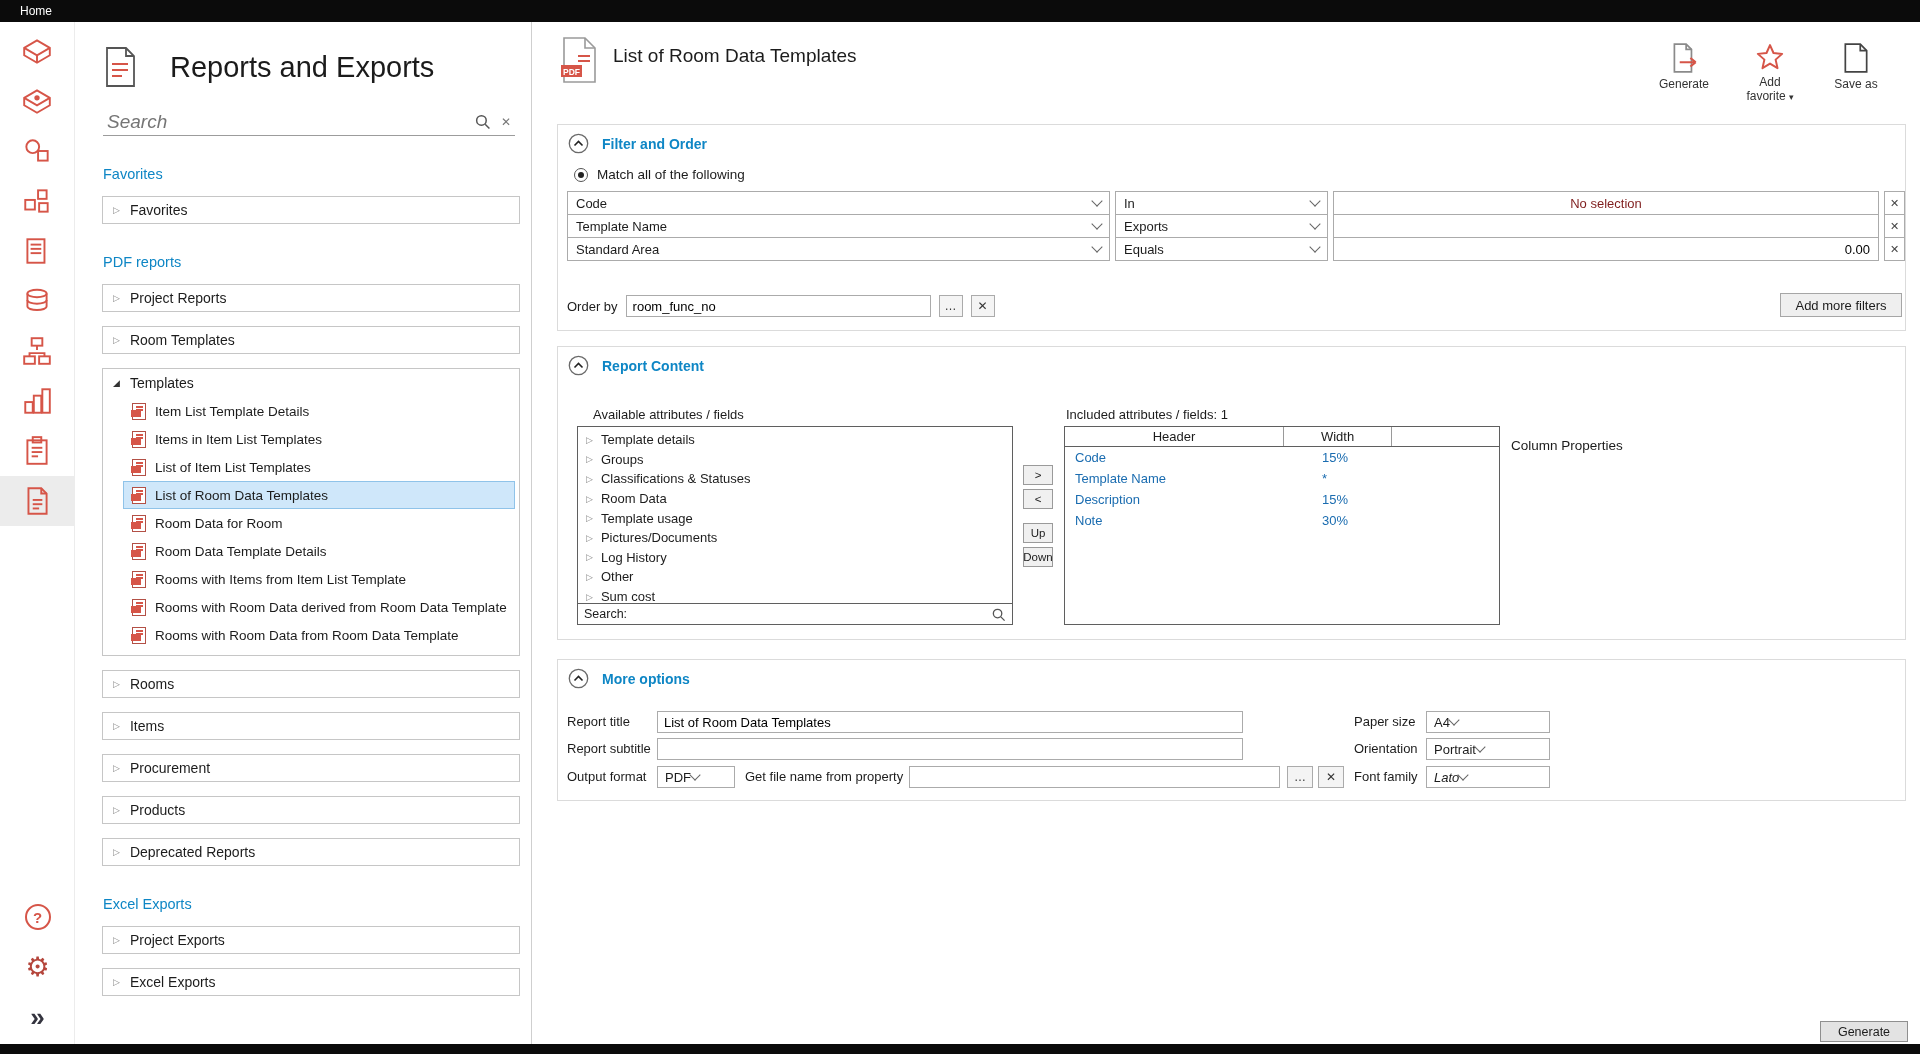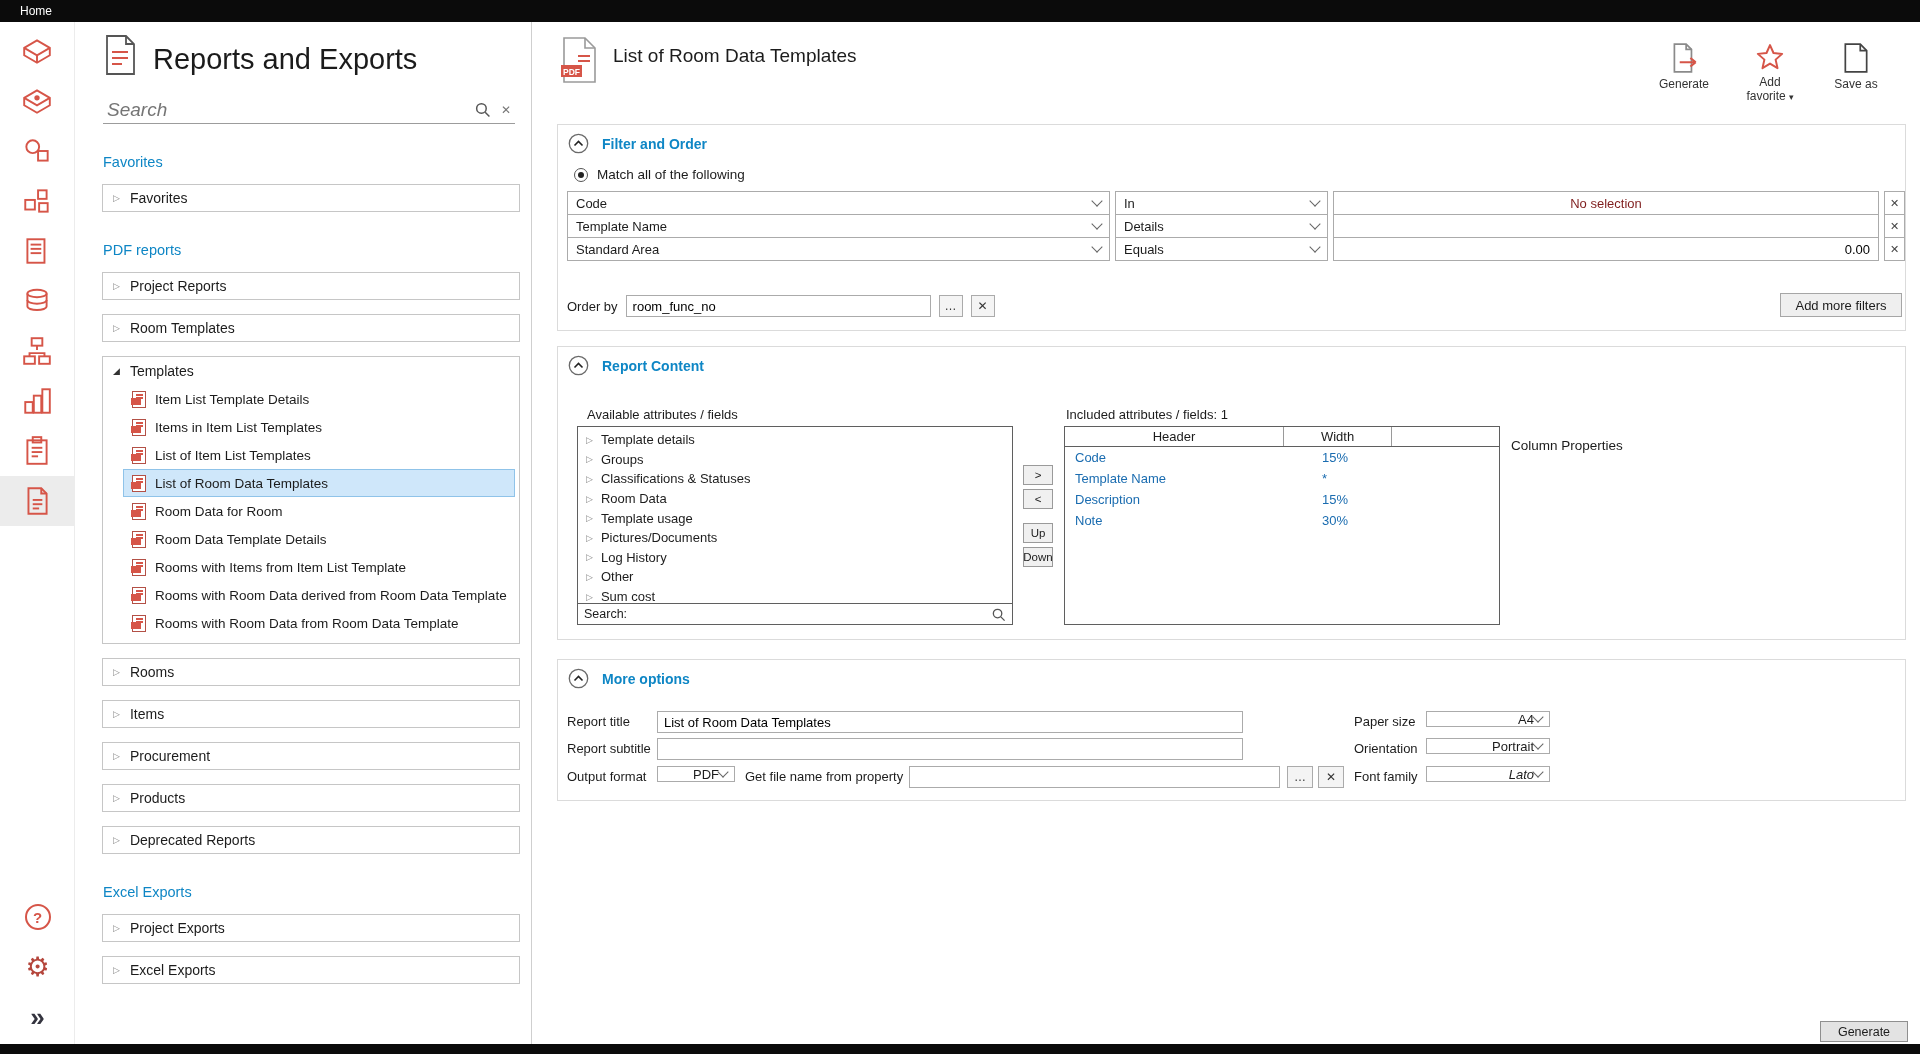--- a/index.html
+++ b/index.html
@@ -16,21 +16,21 @@
   .rail-top { display:flex; flex-direction:column; align-items:center; padding-top:4px; }
   .rail-icon { width:75px; height:50px; display:flex; align-items:center; justify-content:center; cursor:pointer; }
   .rail-icon.selected { background:#ececec; }
   .rail-bottom { position:absolute; bottom:2px; left:0; width:75px; display:flex; flex-direction:column; align-items:center; }
   .help-circle { width:26px; height:26px; border:2.5px solid #d65548; border-radius:50%; color:#d65548; font-weight:bold; font-size:15px; display:flex; align-items:center; justify-content:center; }
   .gear-glyph { font-size:27px; color:#b5463c; line-height:1; }
   .collapse-glyph { font-size:26px; color:#34343f; font-weight:bold; line-height:1; }
 
   
   .sidebar { position:absolute; left:75px; top:22px; width:457px; bottom:10px; background:#fff; border-right:1px solid #cfcfcf; overflow:hidden; }
-  .sb-header { display:flex; align-items:flex-end; gap:16px; margin:12px 0 0 28px; }
+  .sb-header { display:flex; align-items:center; gap:33px; margin:24px 0 0 28px; }
   .sb-title { font-size:29px; font-weight:400; color:#1b1b1b; }
   .sb-search { display:flex; align-items:center; margin:20px 16px 0 28px; border-bottom:1px solid #9c9c9c; height:28px; gap:10px; padding:0 4px; }
   .sb-search input { flex:1; border:none; outline:none; font-size:19px; font-style:italic; color:#555; font-family:inherit; background:transparent; }
   .sb-section { color:#0e86c5; font-size:14.5px; margin:30px 0 0 28px; }
   .sb-row { margin:14px 11px 0 27px; height:28px; border:1px solid #c6c6c6; background:#fff; display:flex; align-items:center; gap:10px; padding-left:10px; font-size:14px; cursor:pointer; }
   .tri { color:#8a8a8a; font-size:9px; flex:none; }
   .tri-exp { color:#333; font-size:9px; flex:none; }
   .tpl-box { margin:14px 11px 0 27px; border:1px solid #c6c6c6; padding-bottom:6px; background:#fff; }
   .tpl-head { height:28px; display:flex; align-items:center; gap:10px; padding-left:10px; font-size:14px; cursor:pointer; }
   .tpl-item { height:28px; margin:0 4px 0 20px; display:flex; align-items:center; gap:9px; padding-left:8px; font-size:13.5px; border:1px solid transparent; cursor:pointer; white-space:nowrap; }
@@ -66,21 +66,21 @@
   .fval input.right { text-align:right; }
   .fx { justify-content:center; cursor:pointer; color:#444; font-size:11px; }
   .chev { width:8px; height:8px; border-right:1.5px solid #666; border-bottom:1.5px solid #666; transform:rotate(45deg); margin-top:-4px; flex:none; }
 
   .order-row { position:absolute; left:9px; top:170px; display:flex; align-items:center; gap:8px; font-size:13px; }
   .order-input { width:305px; height:22px; border:1px solid #ababab; font-size:13px; padding:0 6px; font-family:inherit; outline:none; }
   .small-btn { width:24px; height:22px; border:1px solid #ababab; background:#f4f4f4; display:flex; align-items:center; justify-content:center; font-size:12px; cursor:pointer; color:#333; }
   .addmore-btn { position:absolute; right:3px; top:168px; width:122px; height:24px; background:#efefef; border:1px solid #a6a6a6; font-size:13px; display:flex; align-items:center; justify-content:center; cursor:pointer; }
 
   .col-label { position:absolute; font-size:13px; }
-  #available-label { left:29px; top:60px; }
+  #available-label { left:35px; top:60px; }
   #included-label { left:508px; top:60px; }
   #colprops-label { left:953px; top:56px; font-size:13.5px;margin-top:35px; }
   .listbox { position:absolute; left:19px; top:79px; width:436px; height:199px; border:1px solid #5f5f5f; display:flex; flex-direction:column; background:#fff; }
   .tree { flex:1; overflow:hidden; padding-top:3px; }
   .tree-row { height:19.6px; display:flex; align-items:center; gap:8px; padding-left:8px; font-size:13px; cursor:pointer; }
   .lb-search { height:21px; border-top:1px solid #5f5f5f; display:flex; align-items:center; justify-content:space-between; padding:0 6px; font-size:12.5px; margin-top:auto; }
   .xfer { position:absolute; left:465px; width:30px; height:20px; border:1px solid #9a9a9a; background:#f0f0f0; font-size:11.5px; display:flex; align-items:center; justify-content:center; cursor:pointer; }
   #btn-add { top:118px; } #btn-remove { top:142px; } #btn-up { top:176px; } #btn-down { top:200px; }
 
   .inc-table { position:absolute; left:506px; top:79px; width:436px; height:199px; border:1px solid #5f5f5f; font-size:13px; background:#fff; }
@@ -88,21 +88,21 @@
   .inc-head div { line-height:19px; text-align:center; }
   .hc1 { width:219px; border-right:1px solid #9a9a9a; }
   .hc2 { width:108px; border-right:1px solid #9a9a9a; }
   .hc3 { flex:1; }
   .inc-row { height:21px; display:flex; align-items:center; color:#1a6cb0; cursor:pointer; }
   .inc-row .c1 { width:219px; padding-left:10px; }
   .inc-row .c2 { width:108px; padding-left:38px; }
 
   .mo-label { position:absolute; font-size:13px; line-height:22px; height:22px; }
   .mo-input { position:absolute; height:22px; border:1px solid #ababab; font-size:13px; padding:0 6px; font-family:inherit; outline:none; }
-  .mdrop { position:absolute; height:16px; border:1px solid #ababab; background:#fff; display:flex; align-items:center; justify-content:flex-end; padding:0 7px; font-size:13px; cursor:pointer; }
+  .mdrop { position:absolute; height:22px; border:1px solid #ababab; background:#fff; display:flex; align-items:center; justify-content:flex-start; padding:0 7px; font-size:13px; cursor:pointer; }
   .mo-btn { position:absolute; width:26px; height:22px; border:1px solid #ababab; background:#f4f4f4; display:flex; align-items:center; justify-content:center; font-size:12px; cursor:pointer; color:#333; }
 
   .btn-generate { position:absolute; right:12px; bottom:2px; width:88px; height:21px; background:#e3e3e3; border:1px solid #8f8f8f; font-size:12.5px; display:flex; align-items:center; justify-content:center; cursor:pointer; }
 
   svg { display:block; }
 </style>
 </head>
 <body>
 
 <div class="topbar">
@@ -380,21 +380,21 @@
       <div class="fcell fval">
         <input type="text" class="center" value="No selection" style="">
       </div>
       <div class="fcell fx">✕</div>
 
       <div class="fcell fdrop">
         <span>Template Name</span>
         <span class="chev"></span>
       </div>
       <div class="fcell fdrop">
-        <span>Details</span>
+        <span>Exports</span>
         <span class="chev"></span>
       </div>
       <div class="fcell fval">
         <input type="text" value="" style="">
       </div>
       <div class="fcell fx">✕</div>
 
       <div class="fcell fdrop">
         <span>Standard Area</span>
         <span class="chev"></span>

